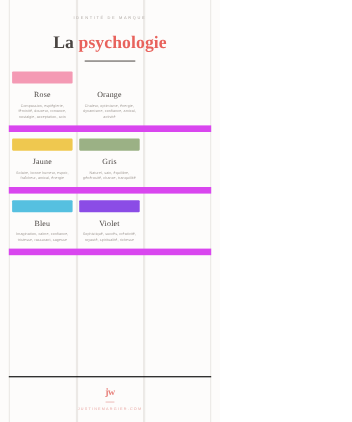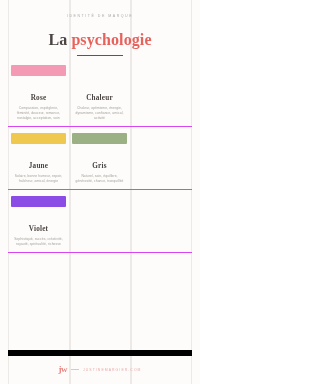--- a/index.html
+++ b/index.html
@@ -96,21 +96,21 @@
 
   
   .grid {
     margin-top: 9px;
     padding: 0 8px;
     flex: 1;
   }
   .row {
     display: flex;
     gap: 0;
-    border-top: 1px solid #d946ef;
+    border-top: 6px solid #d946ef;
     padding-top: 6px;
     padding-bottom: 5px;
   }
   .row:first-child { border-top: none; padding-top: 0; }
   .cell {
     width: 61px;
     box-sizing: border-box;
     padding: 0 3px;
     text-align: center;
     display: flex;
@@ -128,44 +128,45 @@
   }
   .swatch.outlined {
     border: 1px solid #e2dfdc;
     box-sizing: border-box;
   }
   .cell-name {
     font-family: "Liberation Serif", serif;
     font-size: 7.2px;
     line-height: 9px;
     color: #4a4542;
-    font-weight: 700;
-    margin-top: 18px;
+    font-weight: 400;
+    margin-top: 6px;
     letter-spacing: 0.2px;
   }
   .cell-desc {
     font-family: "Liberation Sans", sans-serif;
     font-size: 3.3px;
     line-height: 5px;
     color: #a39d98;
     font-weight: 400;
     margin-top: 3px;
     letter-spacing: 0.1px;
     max-width: 53px;
   }
 
   
   .footer {
-    border-top: 6px solid #000000;
+    border-top: 1px solid #000000;
     margin: 0 8px;
     padding: 9px 0 10px 0;
     display: flex;
     align-items: center;
     justify-content: center;
     gap: 4px;
+    flex-direction: column;
   }
   .logo {
     font-family: "Liberation Serif", serif;
     font-size: 9px;
     font-weight: 700;
     color: #e8827c;
     letter-spacing: -0.5px;
     line-height: 9px;
   }
   .footer-dash {
@@ -206,39 +207,44 @@
     <div class="grid">
 
       <div class="row">
         <div class="cell">
           <div class="swatch" style="background-color: rgb(244, 154, 180);"></div>
           <div class="cell-name">Rose</div>
           <div class="cell-desc">Compassion, espièglerie, féminité, douceur, romance, nostalgie, acceptation, soin</div>
         </div>
         <div class="cell">
           <div class="swatch"></div>
-          <div class="cell-name">Chaleur</div>
+          <div class="cell-name">Orange</div>
           <div class="cell-desc">Chaleur, optimisme, énergie, dynamisme, confiance, amical, activité</div>
         </div>
       </div>
 
       <div class="row">
         <div class="cell">
           <div class="swatch" style="background-color: rgb(239, 200, 79);"></div>
           <div class="cell-name">Jaune</div>
           <div class="cell-desc">Solaire, bonne humeur, espoir, fraîcheur, amical, énergie</div>
         </div>
         <div class="cell">
           <div class="swatch" style="background-color: rgb(155, 177, 133);"></div>
           <div class="cell-name">Gris</div>
           <div class="cell-desc">Naturel, sain, équilibre, générosité, chance, tranquillité</div>
         </div>
       </div>
 
       <div class="row">
+        <div class="cell">
+          <div class="swatch" style="background-color: rgb(86, 192, 224);"></div>
+          <div class="cell-name">Bleu</div>
+          <div class="cell-desc">Imagination, calme, confiance, tristesse, rassurant, sagesse</div>
+        </div>
         <div class="cell">
           <div class="swatch" style="background-color: rgb(139, 76, 230);"></div>
           <div class="cell-name">Violet</div>
           <div class="cell-desc">Sophistiqué, succès, créativité, royauté, spiritualité, richesse</div>
         </div>
       </div>
 
       <div class="row">
         <div class="cell empty">
           <div class="swatch"></div>

